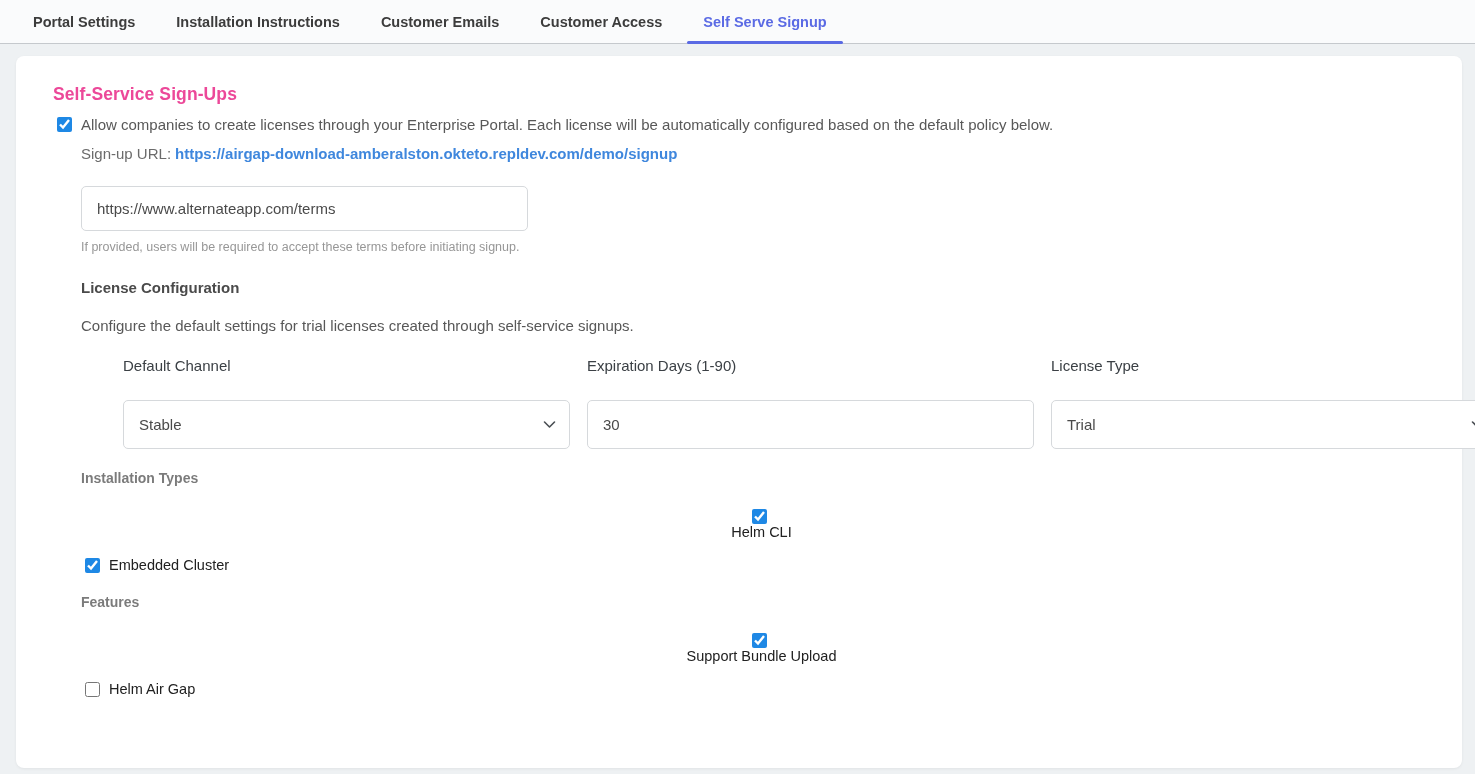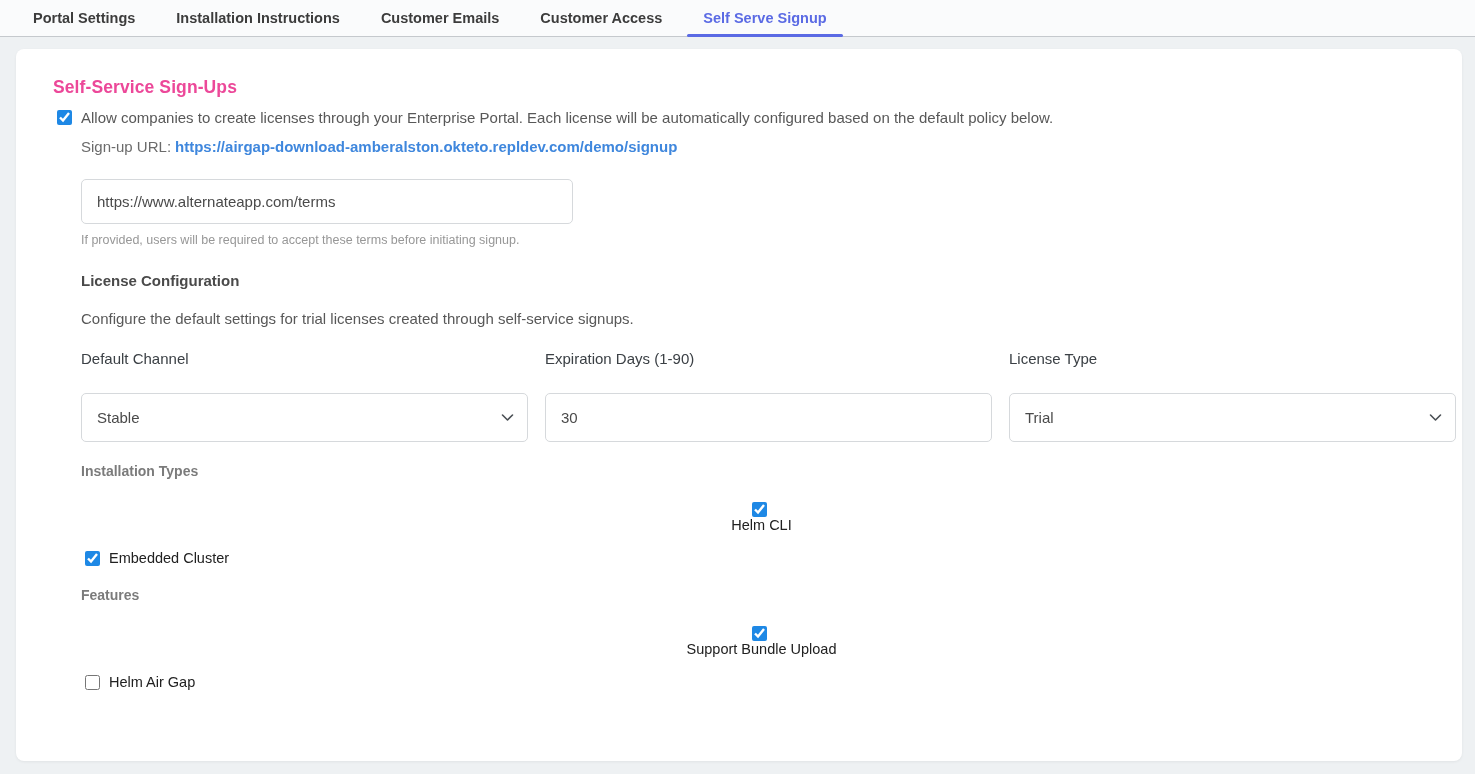--- a/index.html
+++ b/index.html
@@ -6,21 +6,21 @@
   html, body {
     margin: 0; padding: 0;
     width: 1475px; height: 774px;
     background: #eef1f3;
     font-family: "Liberation Sans", sans-serif;
     overflow: hidden;
   }
 
   
   .tabbar {
-    height: 37px;
+    height: 44px;
     background: #fafbfc;
     border-bottom: 1px solid #c5c9cd;
     display: flex;
     align-items: stretch;
     padding-left: 17px;
   }
   .tab {
     display: flex;
     align-items: center;
     padding: 0 16px;
@@ -95,21 +95,21 @@
 
   .field-label-strong {
     margin-top: 25px;
     font-size: 15px;
     font-weight: 600;
     color: #4a4a4a;
   }
   .text-input {
     display: block;
     margin-top: 24px;
-    width: 492px;
+    width: 447px;
     height: 45px;
     border: 1px solid #d6d9dc;
     border-radius: 5px;
     padding: 12px 15px;
     font-size: 15px;
     color: #4a4a4a;
     font-family: "Liberation Sans", sans-serif;
     background: #fff;
     outline: none;
   }
@@ -124,20 +124,21 @@
     font-size: 15px;
     color: #585858;
   }
 
   
   .field-grid {
     margin-top: 23px;
     display: grid;
     grid-template-columns: repeat(3, 447px);
     column-gap: 17px;
+    margin-left: 42px;
   }
   .field-col .col-label {
     font-size: 15px;
     color: #3b4045;
     margin-bottom: 26px;
   }
   .control {
     width: 100%;
     height: 49px;
     border: 1px solid #d6d9dc;

